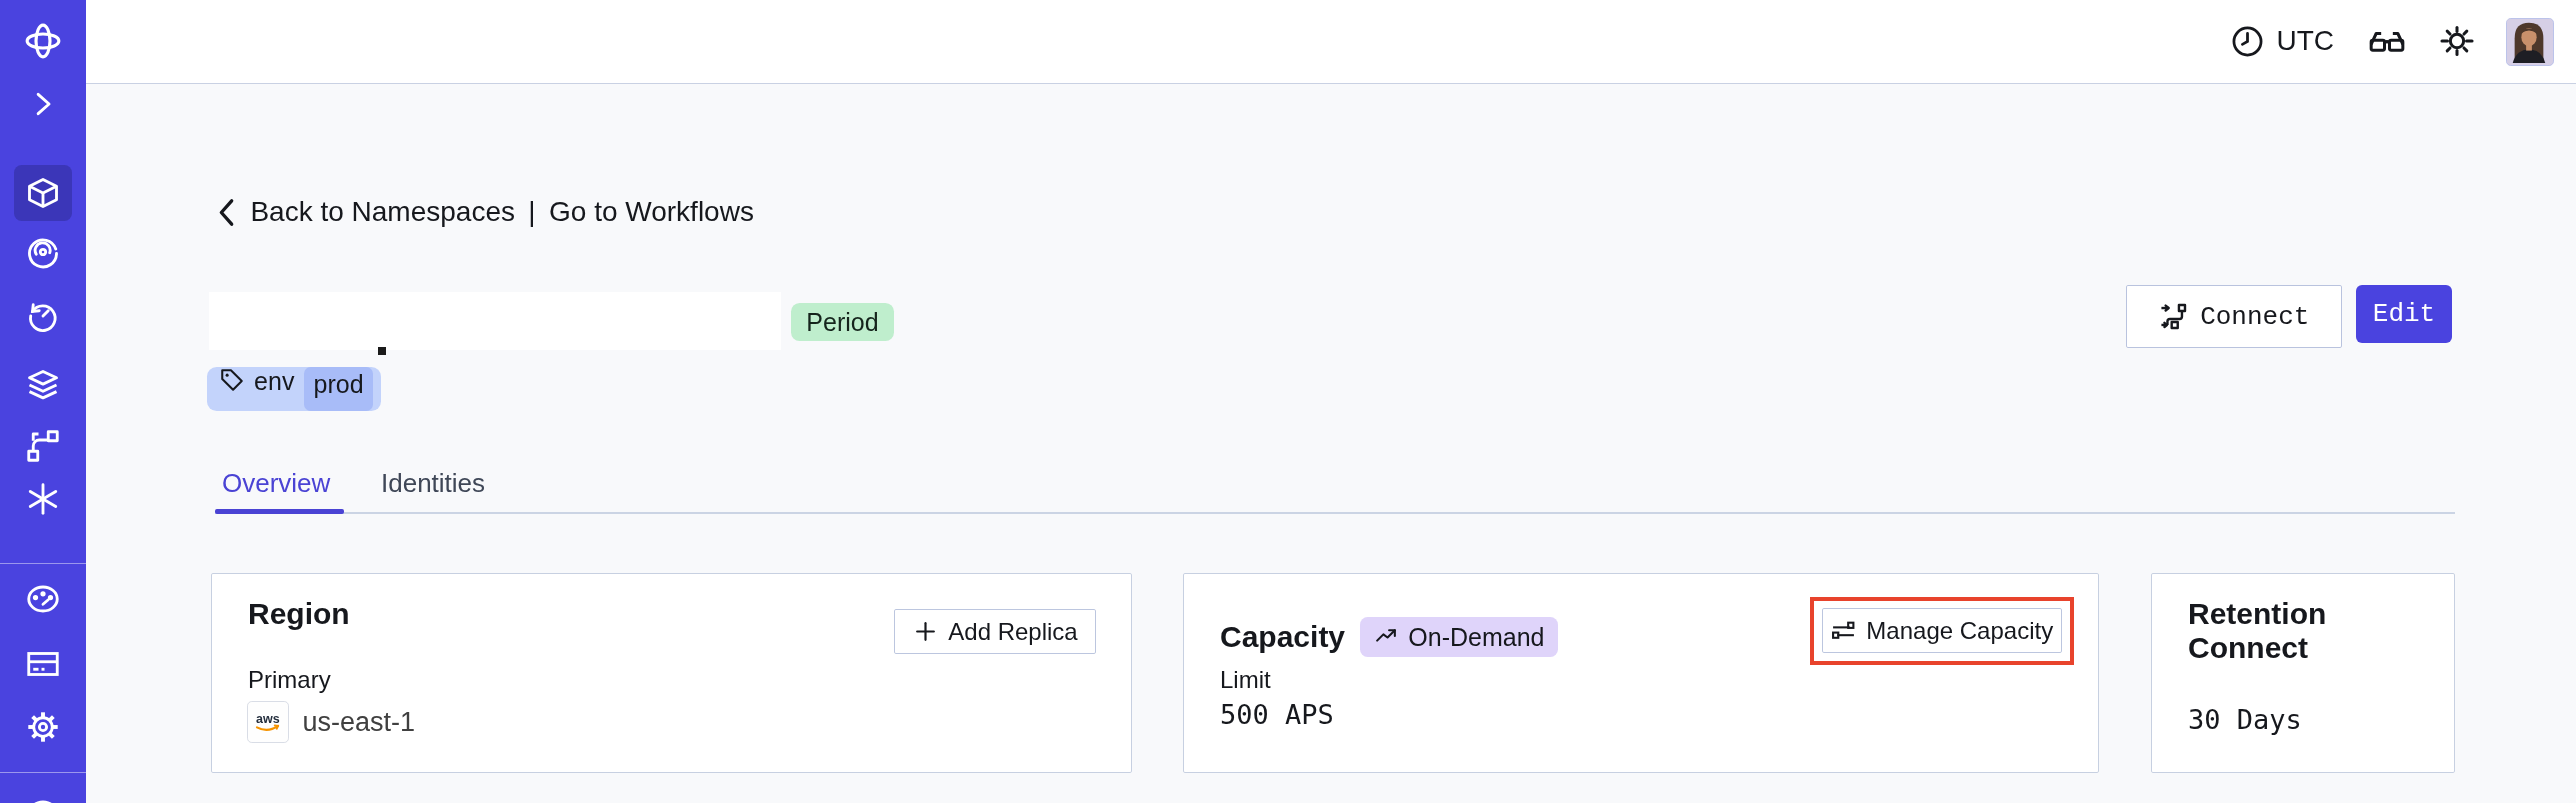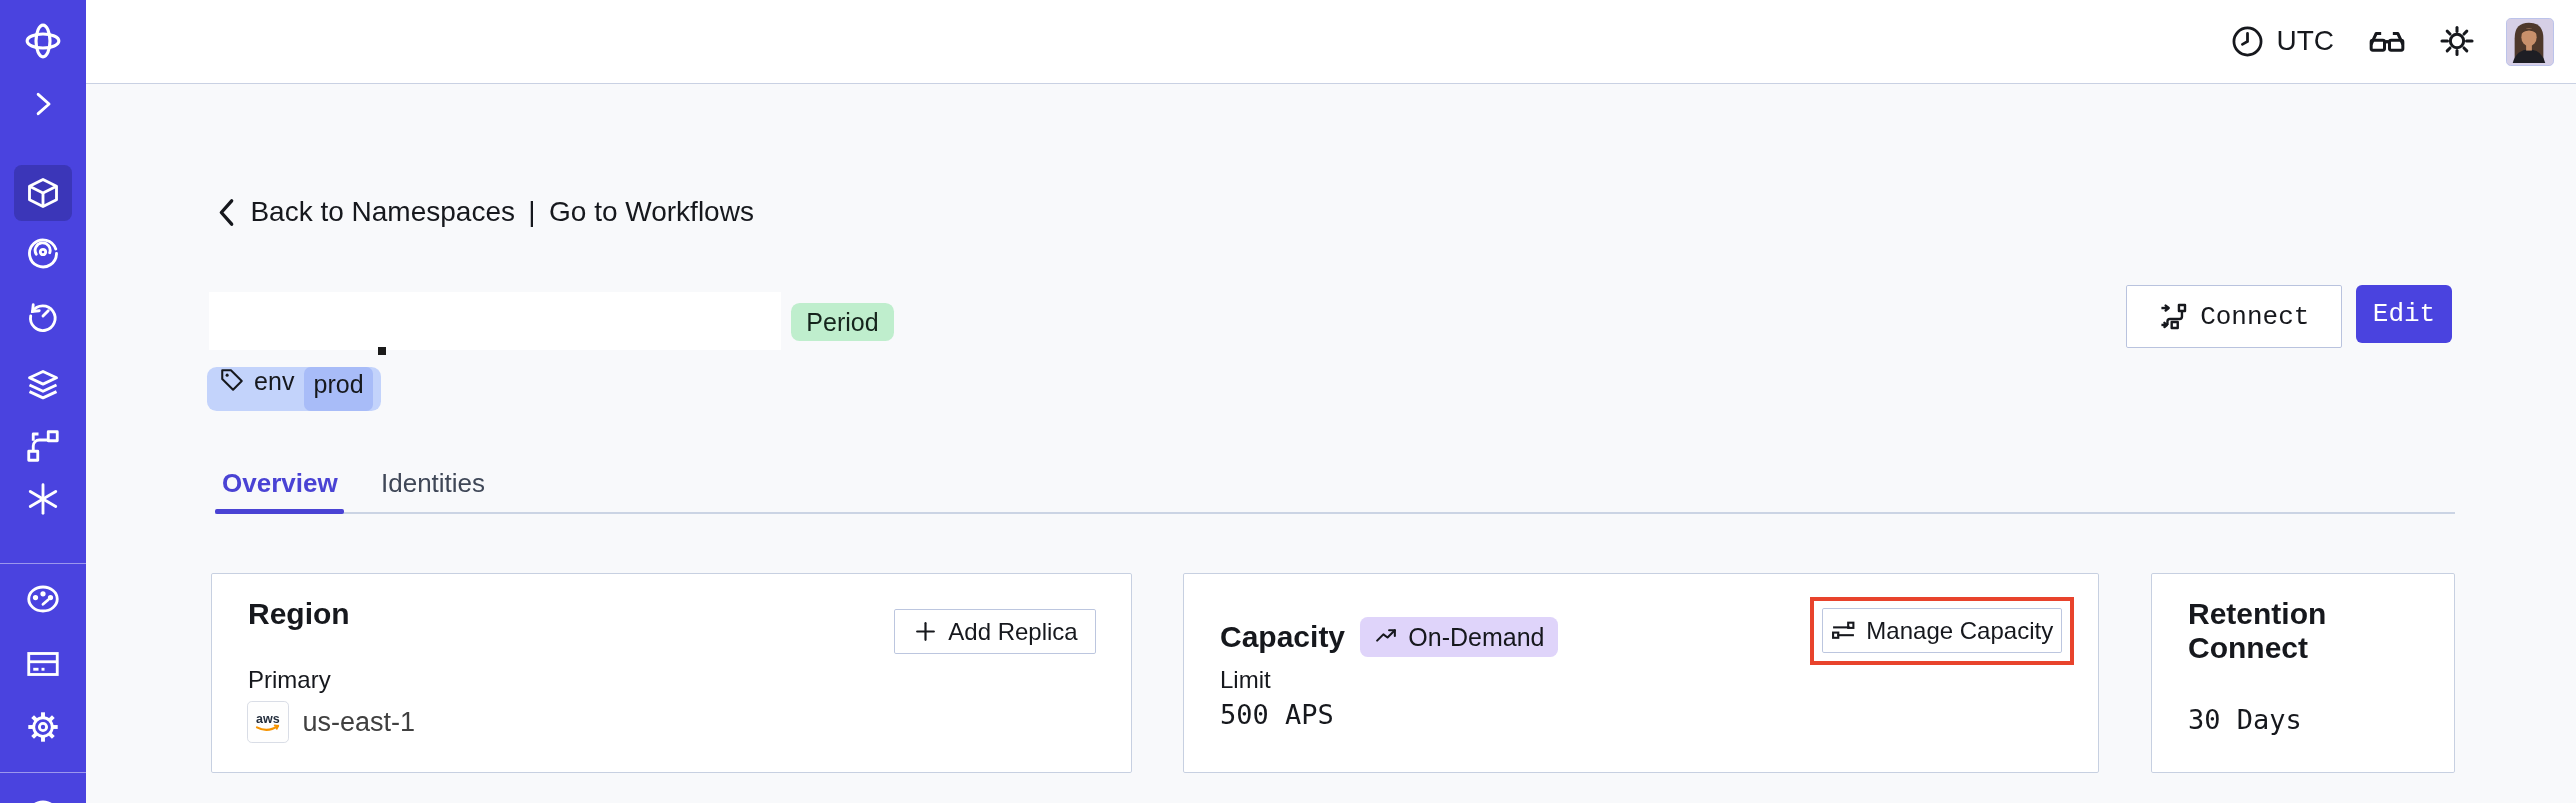--- a/index.html
+++ b/index.html
@@ -79,21 +79,21 @@
     font-size:26px; color:#16181D; cursor:pointer; font-family:Liberation Mono, monospace;
   }
   .btn-connect { position:absolute; left:2126px; top:285px; width:216px; height:63px; }
   .btn-edit {
     position:absolute; left:2356px; top:285px; width:96px; height:58px;
     background:#4A43DF; border:none; color:#FFFFFF; border-radius:6px;
   }
 
   
   .tab { position:absolute; top:468px; font-size:26px; cursor:pointer; }
-  .tab-overview { left:222px; color:#4A43D4; font-weight:700; }
+  .tab-overview { left:222px; color:#4A43D4; font-weight:400; }
   .tab-identities { left:381px; color:#3F4757; }
   .tab-underline { position:absolute; left:215px; top:509px; width:129px; height:4.8px; background:#4A43D4; border-radius:1.9px; z-index:2; }
   .tabs-rule { position:absolute; left:215px; top:512px; width:2240px; height:1.9px; background:#CBD4E4; }
 
   
   .card {
     position:absolute; top:573px; height:200px;
     background:#FFFFFF; border:1.9px solid #C7D0E1; border-radius:1.9px;
   }
   .card-region { left:211px; width:921px; }

